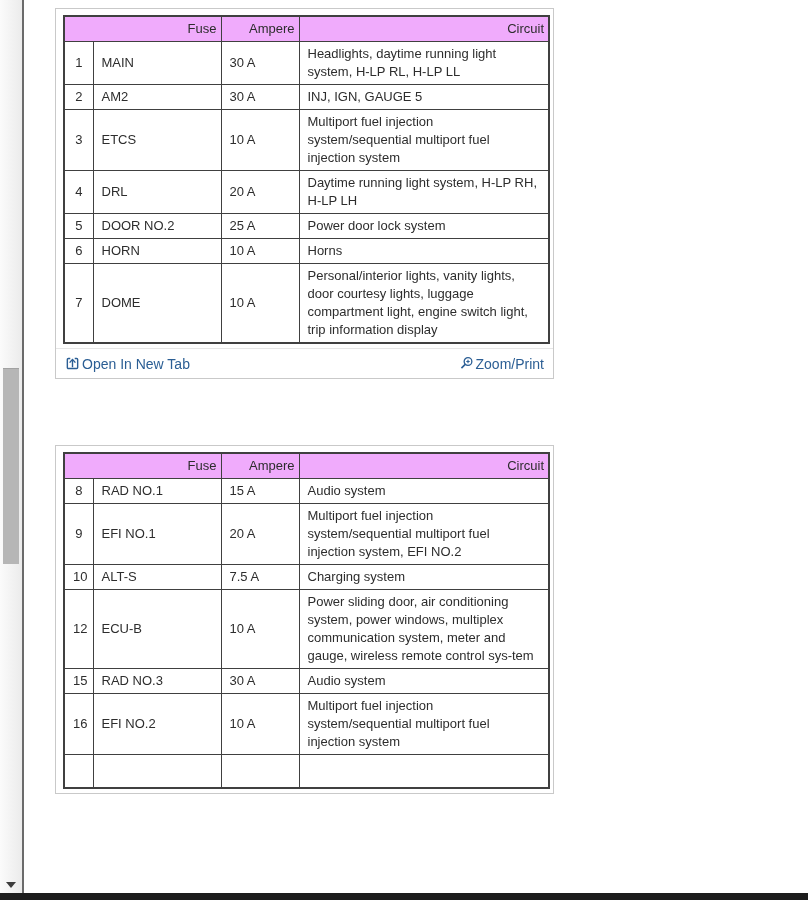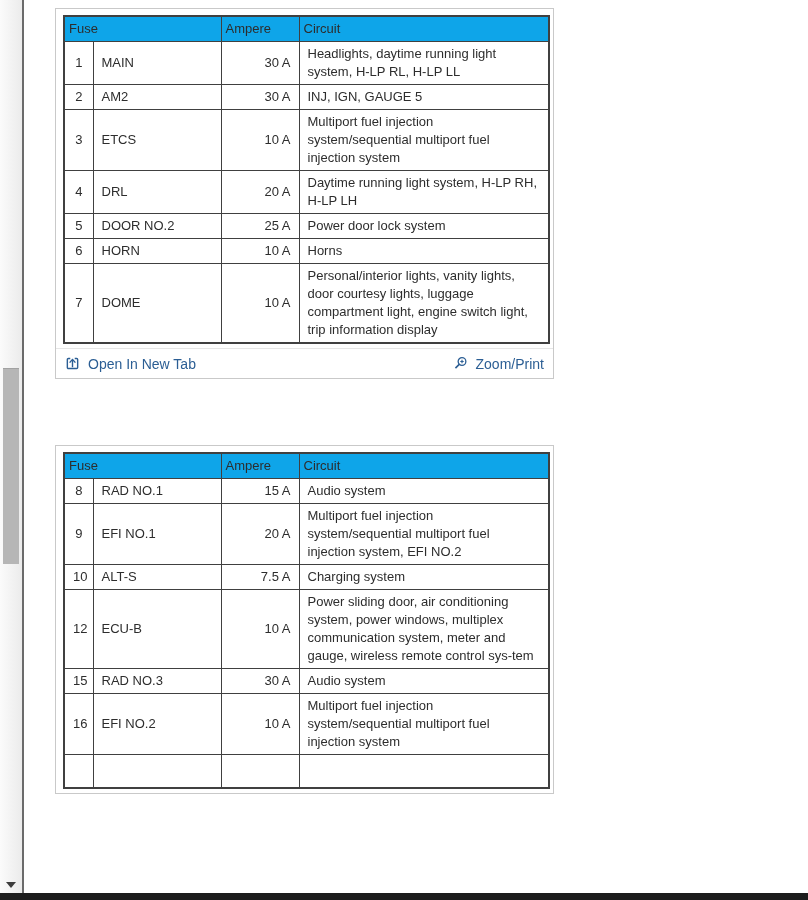--- a/index.html
+++ b/index.html
@@ -34,34 +34,34 @@
   table.fuse{
     border-collapse:collapse;table-layout:fixed;width:485px;
     font-size:13px;line-height:18px;color:#2d2d2d;
     border:2px solid #404040;
   }
   table.fuse th,table.fuse td{
     border:1px solid #404040;padding:3px 8px;vertical-align:middle;
     overflow:hidden;
   }
   table.fuse th{
-    background:#0ea5e9;font-weight:normal;text-align:left;padding:3px 4px;
+    background:#f0abfc;font-weight:normal;text-align:right;padding:3px 4px;
   }
   td.c-num{text-align:center;padding:3px 2px;}
-  td.c-amp{text-align:right;}
+  td.c-amp{text-align:left;}
   tr.partial td{height:26px;}
   
   .panel-footer{
     height:29px;border-top:1px solid #e6e6e6;
     display:flex;justify-content:space-between;align-items:center;
     padding:0 9px;
   }
   .flink{
     color:#2b5e94;font-size:14px;display:inline-flex;align-items:center;
-    gap:8px;text-decoration:none;cursor:pointer;white-space:nowrap;
+    gap:2px;text-decoration:none;cursor:pointer;white-space:nowrap;
   }
   .flink svg{display:block;}
   
   .bottom-bar{
     position:absolute;left:0;bottom:0;width:808px;height:7px;
     background:#1d1d1d;z-index:5;
   }
 </style>
 </head>
 <body>

